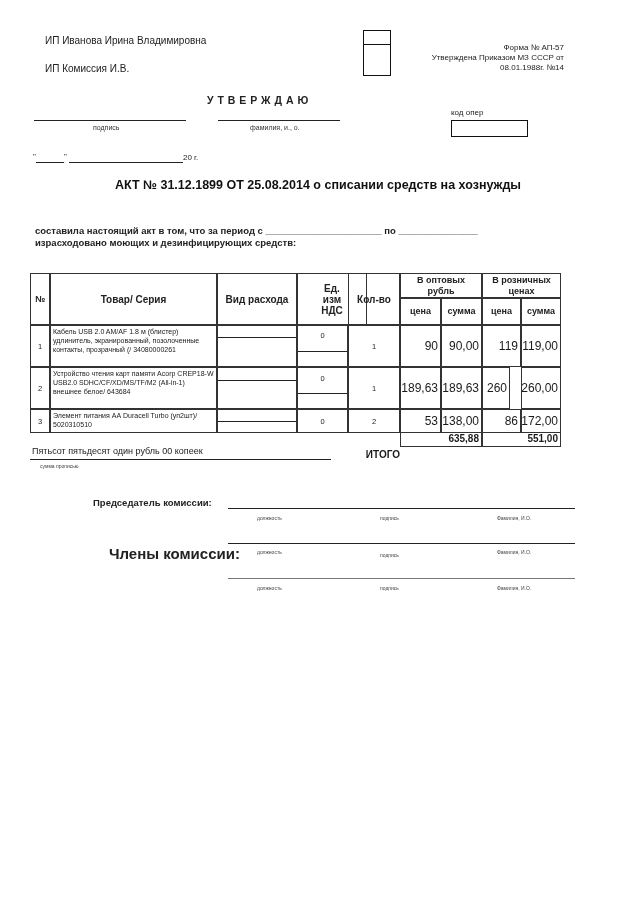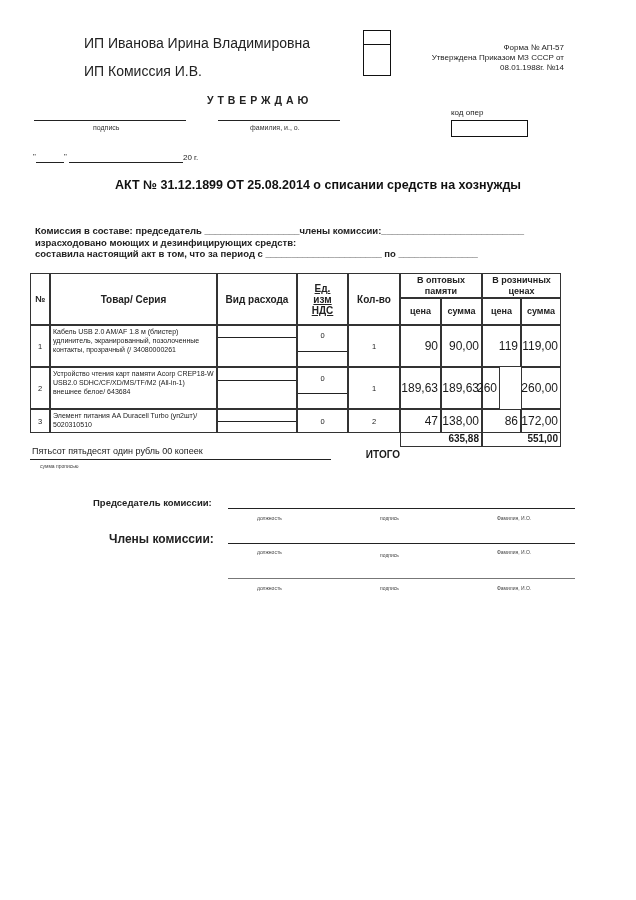--- a/index.html
+++ b/index.html
@@ -3,21 +3,21 @@
 <meta charset="utf-8">
 <style>
   html, body { margin: 0; padding: 0; background: #ffffff; }
   body { width: 636px; height: 900px; position: relative; overflow: hidden;
          font-family: "Liberation Sans", sans-serif; color: #1a1a1a; }
   .abs { position: absolute; white-space: nowrap; }
   .line { position: absolute; height: 0; border-top: 1px solid #222; }
   .box { position: absolute; border: 1.5px solid #111; box-sizing: border-box; }
   .tiny { font-size: 6px; color: #333; }
   .small { font-size: 8px; color: #222; }
-  .org { font-size: 14px; color: #222; margin-left: 39px; }
+  .org { font-size: 10px; color: #222; }
   .bold { font-weight: bold; }
 
   
   .tbl { position: absolute; left: 30px; top: 273px; width: 531px; }
   .cell { position: absolute; box-sizing: border-box; border: 0.8px solid #333;
           font-size: 8px; }
   .hdr { display: flex; align-items: center; justify-content: center; text-align: center;
          font-weight: bold; font-size: 10px; line-height: 11px; color: #222; }
   .hdr-sm { font-size: 9px; }
   .num-r { display: flex; align-items: center; justify-content: flex-end; padding-right: 2px; font-size: 12px; }
@@ -53,33 +53,32 @@
 
 <div class="abs small" style="left:33px; top:152px;">"</div>
 <div class="line" style="left:36px; top:162px; width:28px;"></div>
 <div class="abs small" style="left:64px; top:152px;">"</div>
 <div class="line" style="left:69px; top:162px; width:114px;"></div>
 <div class="abs small" style="left:183px; top:153px;">20 г.</div>
 
 <div class="abs bold" style="left:0; width:636px; text-align:center; top:178px; font-size:12.5px; color:#111;">АКТ № 31.12.1899 ОТ 25.08.2014 о списании средств на хознужды</div>
 
 <div class="abs bold" style="left:35px; top:225px; font-size:9.5px; line-height:11.5px; color:#222;">
-  <div>Комиссия в составе: председатель __________________члены комиссии:___________________________</div>
+  <div>составила настоящий акт в том, что за период с ______________________ по _______________</div>
   <div>израсходовано моющих и дезинфицирующих средств:</div>
-  <div>составила настоящий акт в том, что за период с ______________________ по _______________</div>
 </div>
 
 <div class="tbl">
 
   <div class="cell hdr hdr-sm" style="left:0; top:0; width:20px; height:52px;">№</div>
   <div class="cell hdr" style="left:20px; top:0; width:167px; height:52px;">Товар/ Серия</div>
   <div class="cell hdr" style="left:187px; top:0; width:80px; height:52px;">Вид расхода</div>
-  <div class="cell hdr" style="left:267px; top:0; width:51px; height:52px; padding:0 20px;text-decoration:underline;">Ед. изм НДС</div>
+  <div class="cell hdr" style="left:267px; top:0; width:70px; height:52px; padding:0 20px;">Ед. изм НДС</div>
   <div class="cell hdr" style="left:318px; top:0; width:52px; height:52px;">Кол-во</div>
-  <div class="cell hdr hdr-sm" style="left:370px; top:0; width:82px; height:25px; padding:0 6px;">В оптовых памяти</div>
+  <div class="cell hdr hdr-sm" style="left:370px; top:0; width:82px; height:25px; padding:0 6px;">В оптовых рубль</div>
   <div class="cell hdr hdr-sm" style="left:452px; top:0; width:79px; height:25px; padding:0 2px;">В розничных ценах</div>
   <div class="cell hdr hdr-sm" style="left:370px; top:25px; width:41px; height:27px;">цена</div>
   <div class="cell hdr hdr-sm" style="left:411px; top:25px; width:41px; height:27px;">сумма</div>
   <div class="cell hdr hdr-sm" style="left:452px; top:25px; width:39px; height:27px;">цена</div>
   <div class="cell hdr hdr-sm" style="left:491px; top:25px; width:40px; height:27px;">сумма</div>
 
   <div>
     <div class="cell num-c" style="left:0; top:52px; width:20px; height:42px;">1</div>
     <div class="cell prod" style="left:20px; top:52px; width:167px; height:42px;">Кабель USB 2.0 AM/AF 1.8 м (блистер) удлинитель, экранированный, позолоченные контакты, прозрачный (/ 34080000261</div>
     <div class="cell" style="left:187px; top:52px; width:80px; height:42px;">
@@ -102,33 +101,33 @@
     <div class="cell" style="left:187px; top:94px; width:80px; height:42px;">
       <div class="sub" style="top:12px;"></div>
     </div>
     <div class="cell" style="left:267px; top:94px; width:51px; height:42px;">
       <div style="position:absolute; left:0; right:0; top:6px; text-align:center; font-size:7.5px;">0</div>
       <div class="sub" style="top:25px;"></div>
     </div>
     <div class="cell num-c" style="left:318px; top:94px; width:52px; height:42px;">1</div>
     <div class="cell num-r" style="left:370px; top:94px; width:41px; height:42px;">189,63</div>
     <div class="cell num-r" style="left:411px; top:94px; width:41px; height:42px;">189,63</div>
-    <div class="cell num-r" style="left:452px; top:94px; width:18px; height:42px;">260</div>
+    <div class="cell num-r" style="left:452px; top:94px; width:28px; height:42px;">260</div>
     <div class="cell num-r" style="left:491px; top:94px; width:40px; height:42px;">260,00</div>
   </div>
 
   <div>
     <div class="cell num-c" style="left:0; top:136px; width:20px; height:24px;">3</div>
     <div class="cell prod" style="left:20px; top:136px; width:167px; height:24px;">Элемент питания АА Duracell Turbo (уп2шт)/ 5020310510</div>
     <div class="cell" style="left:187px; top:136px; width:80px; height:24px;">
       <div class="sub" style="top:11px;"></div>
     </div>
     <div class="cell num-c" style="left:267px; top:136px; width:51px; height:24px;">0</div>
     <div class="cell num-c" style="left:318px; top:136px; width:52px; height:24px;">2</div>
-    <div class="cell num-r" style="left:370px; top:136px; width:41px; height:24px;">47</div>
+    <div class="cell num-r" style="left:370px; top:136px; width:41px; height:24px;">53</div>
     <div class="cell num-r" style="left:411px; top:136px; width:41px; height:24px;">138,00</div>
     <div class="cell num-r" style="left:452px; top:136px; width:39px; height:24px;">86</div>
     <div class="cell num-r" style="left:491px; top:136px; width:40px; height:24px;">172,00</div>
   </div>
 
   <div>
     <div class="abs bold" style="left:318px; top:176px; width:52px; text-align:right; font-size:10px;">ИТОГО</div>
     <div class="cell bold" style="left:370px; top:160px; width:82px; height:14px; font-size:10px; text-align:right; padding-right:2px; border-top:none;">635,88</div>
     <div class="cell bold" style="left:452px; top:160px; width:79px; height:14px; font-size:10px; text-align:right; padding-right:2px; border-top:none;">551,00</div>
   </div>
@@ -137,21 +136,21 @@
 <div class="abs" style="left:32px; top:446px; font-size:9px; color:#222;">Пятьсот пятьдесят один рубль  00 копеек</div>
 <div class="line" style="left:30px; top:459px; width:301px;"></div>
 <div class="abs" style="left:40px; top:463px; font-size:5px; color:#444;">сумма прописью</div>
 
 <div class="abs bold" style="left:93px; top:497px; font-size:9.5px; color:#222;">Председатель комиссии:</div>
 <div class="line" style="left:228px; top:508px; width:347px;"></div>
 <div class="abs" style="left:257px; top:515px; font-size:5px; color:#444;">должность</div>
 <div class="abs" style="left:380px; top:515px; font-size:5px; color:#444;">подпись</div>
 <div class="abs" style="left:497px; top:515px; font-size:5px; color:#444;">Фамилия, И.О.</div>
 
-<div class="abs bold" style="left:109px; top:532px; font-size:12px; color:#222;">Члены комиссии:</div>
+<div class="abs bold" style="left:109px; top:545px; font-size:15px; color:#222;">Члены комиссии:</div>
 
 <div class="line" style="left:228px; top:543px; width:347px;"></div>
 <div class="abs" style="left:257px; top:549px; font-size:5px; color:#444;">должность</div>
 <div class="abs" style="left:380px; top:552px; font-size:5px; color:#444;">подпись</div>
 <div class="abs" style="left:497px; top:549px; font-size:5px; color:#444;">Фамилия, И.О.</div>
 
 <div class="line" style="left:228px; top:578px; width:347px; border-top-color:#777;"></div>
 <div class="abs" style="left:257px; top:585px; font-size:5px; color:#444;">должность</div>
 <div class="abs" style="left:380px; top:585px; font-size:5px; color:#444;">подпись</div>
 <div class="abs" style="left:497px; top:585px; font-size:5px; color:#444;">Фамилия, И.О.</div>

